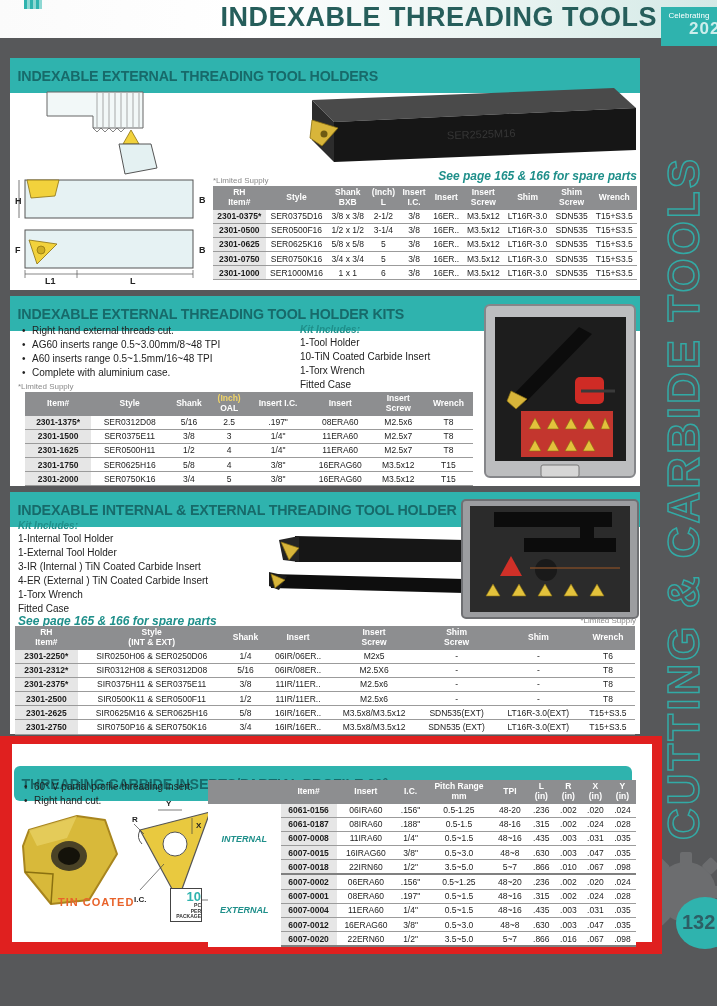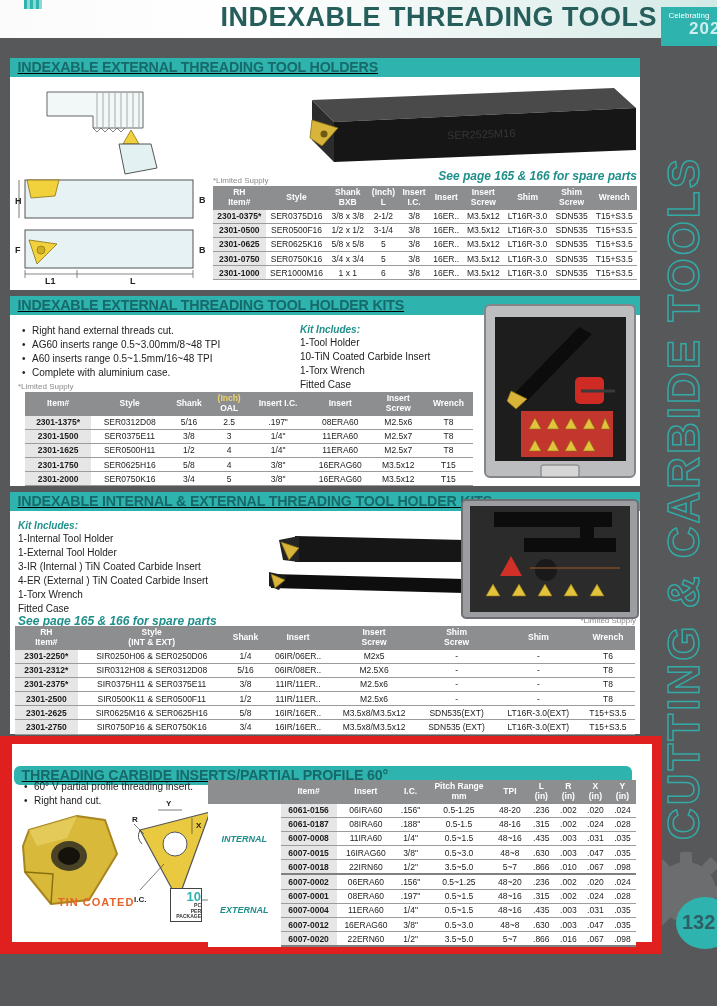--- a/index.html
+++ b/index.html
@@ -14,21 +14,21 @@
         background:repeating-linear-gradient(90deg,#2fb3ae 0 3px,#8ed8d3 3px 6px);}
   .badge{position:absolute;left:661px;top:7px;width:56px;height:39px;background:#2fb3ae;
          text-align:center;z-index:6;}
   .badge-top{font-size:8px;color:#fff;margin-top:4px;}
   .badge-year{font-size:17px;font-weight:bold;color:#cdeeec;letter-spacing:1px;line-height:1;margin-left:28px;}
   
   .sec{position:absolute;left:10px;width:630px;background:#ffffff;}
   #sec1{top:58px;height:232px;}
   #sec2{top:296px;height:190px;}
   #sec3{top:492px;height:242px;}
-  .sec-title{height:19px;background:#2fb3ae;display:flex;overflow:hidden;text-decoration:underline;}
+  .sec-title{height:35px;background:#2fb3ae;display:flex;align-items:center;overflow:hidden;}
   .sec-title span{font-weight:bold;font-size:15px;color:#176a6a;padding-left:8px;
                   transform:scaleX(.95);transform-origin:left center;letter-spacing:-.2px;white-space:nowrap;}
   
   table.tbl{border-collapse:collapse;position:absolute;background:#fff;}
   .tbl th{background:#8d8e90;color:#fff;font-size:8.5px;font-weight:bold;padding:2px 3px;
           text-align:center;vertical-align:middle;line-height:1.15;}
   .tbl th div.accent{color:#f0d468;}
   .tbl td{font-size:8.5px;color:#1c1c1c;text-align:center;padding:1.5px 3px;
           border-bottom:1px solid #9b9b9b;line-height:1.2;}
   .tbl td.item-col{background:#e6e6e6;font-weight:bold;}

